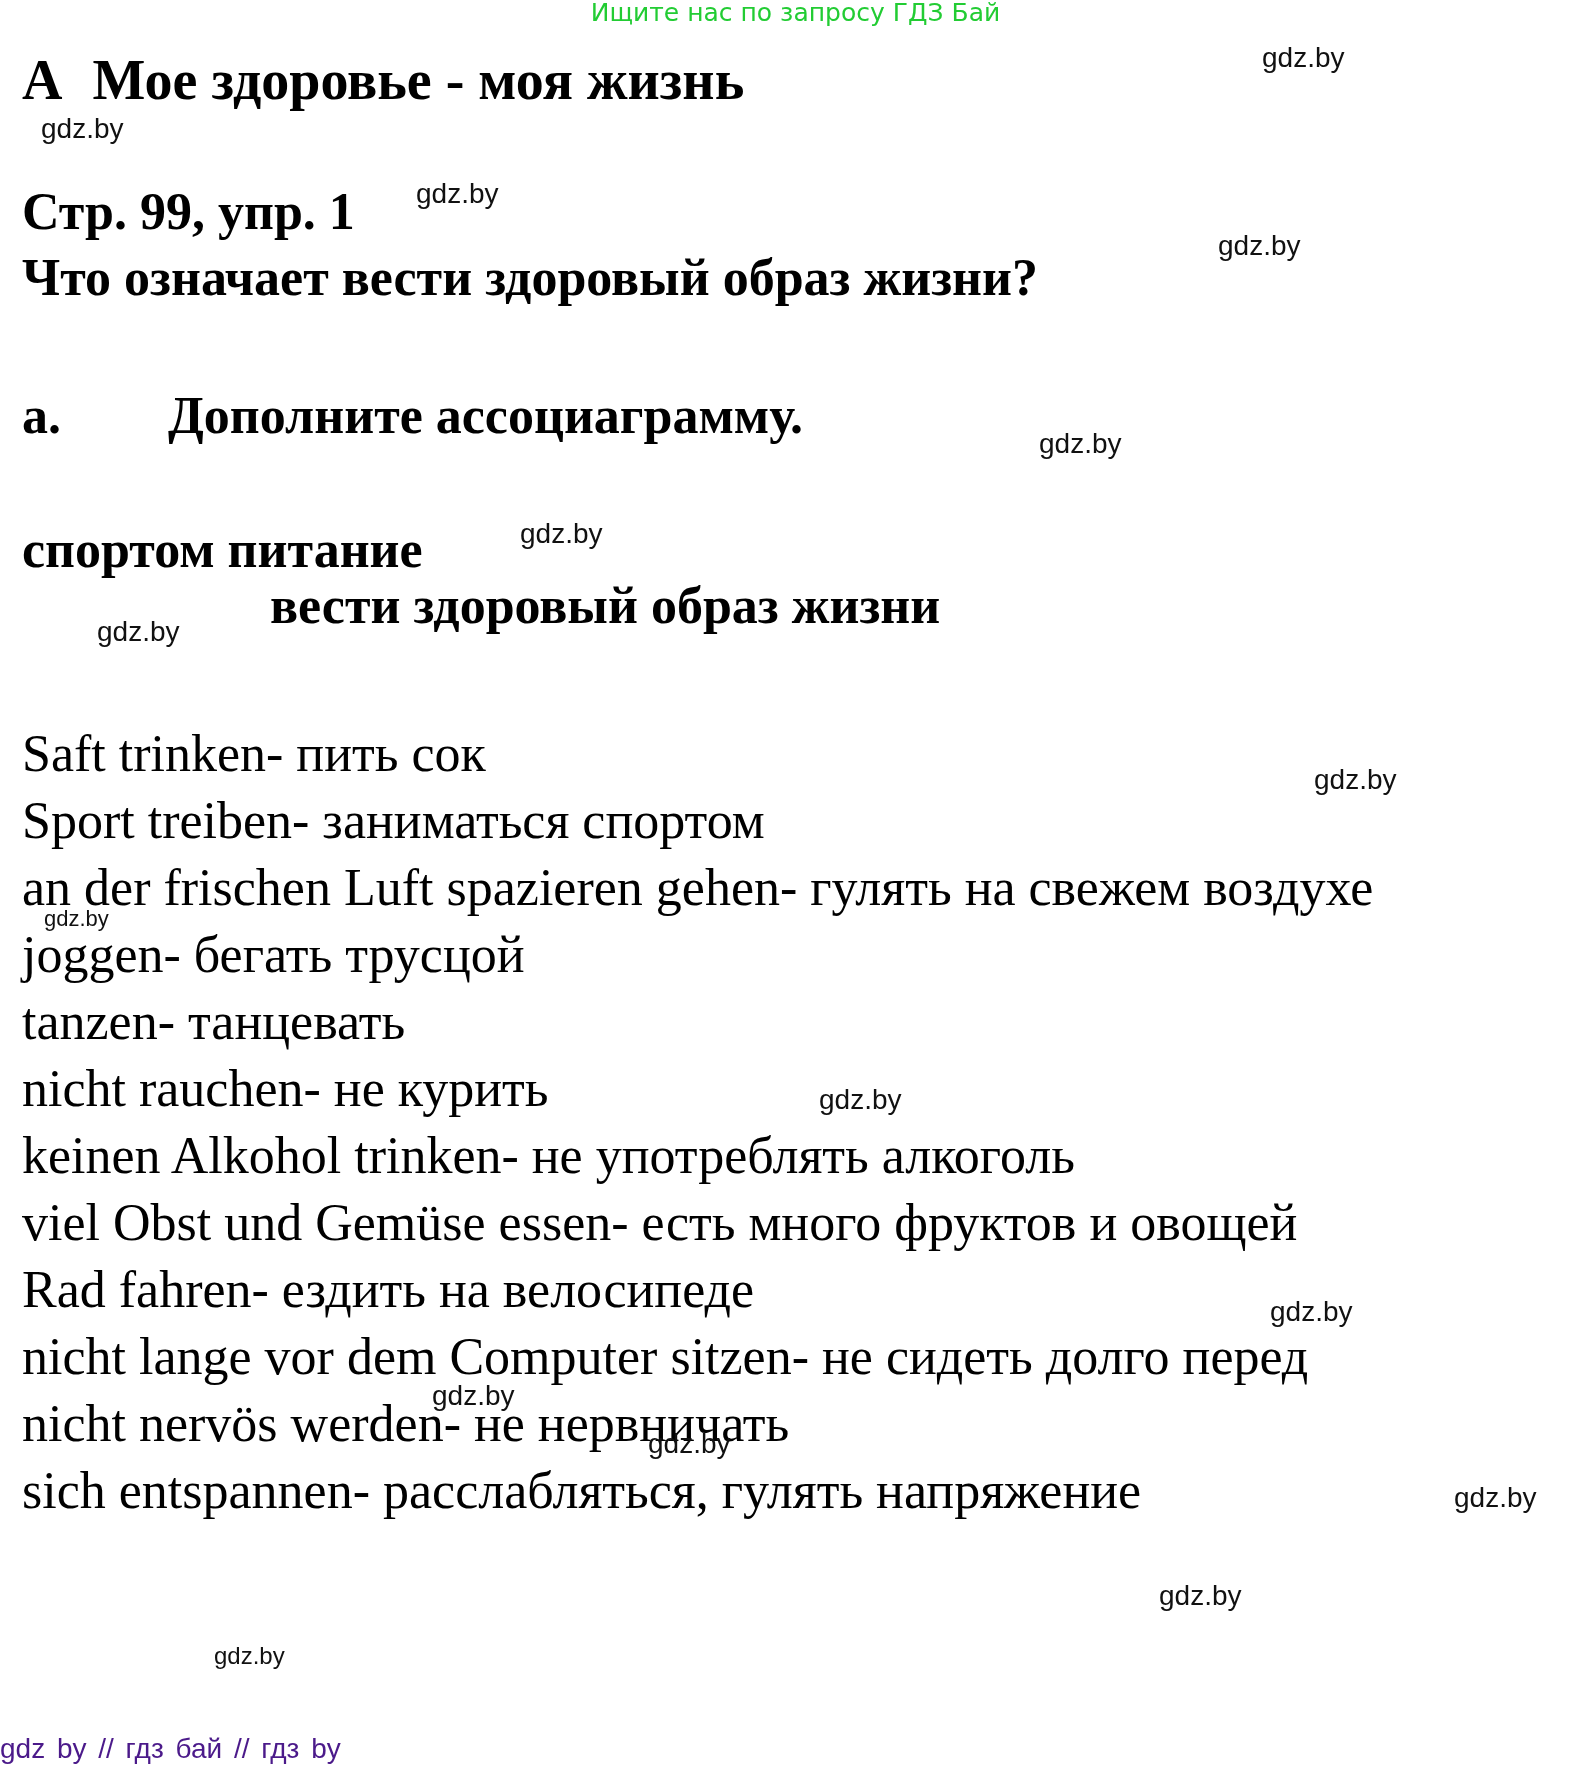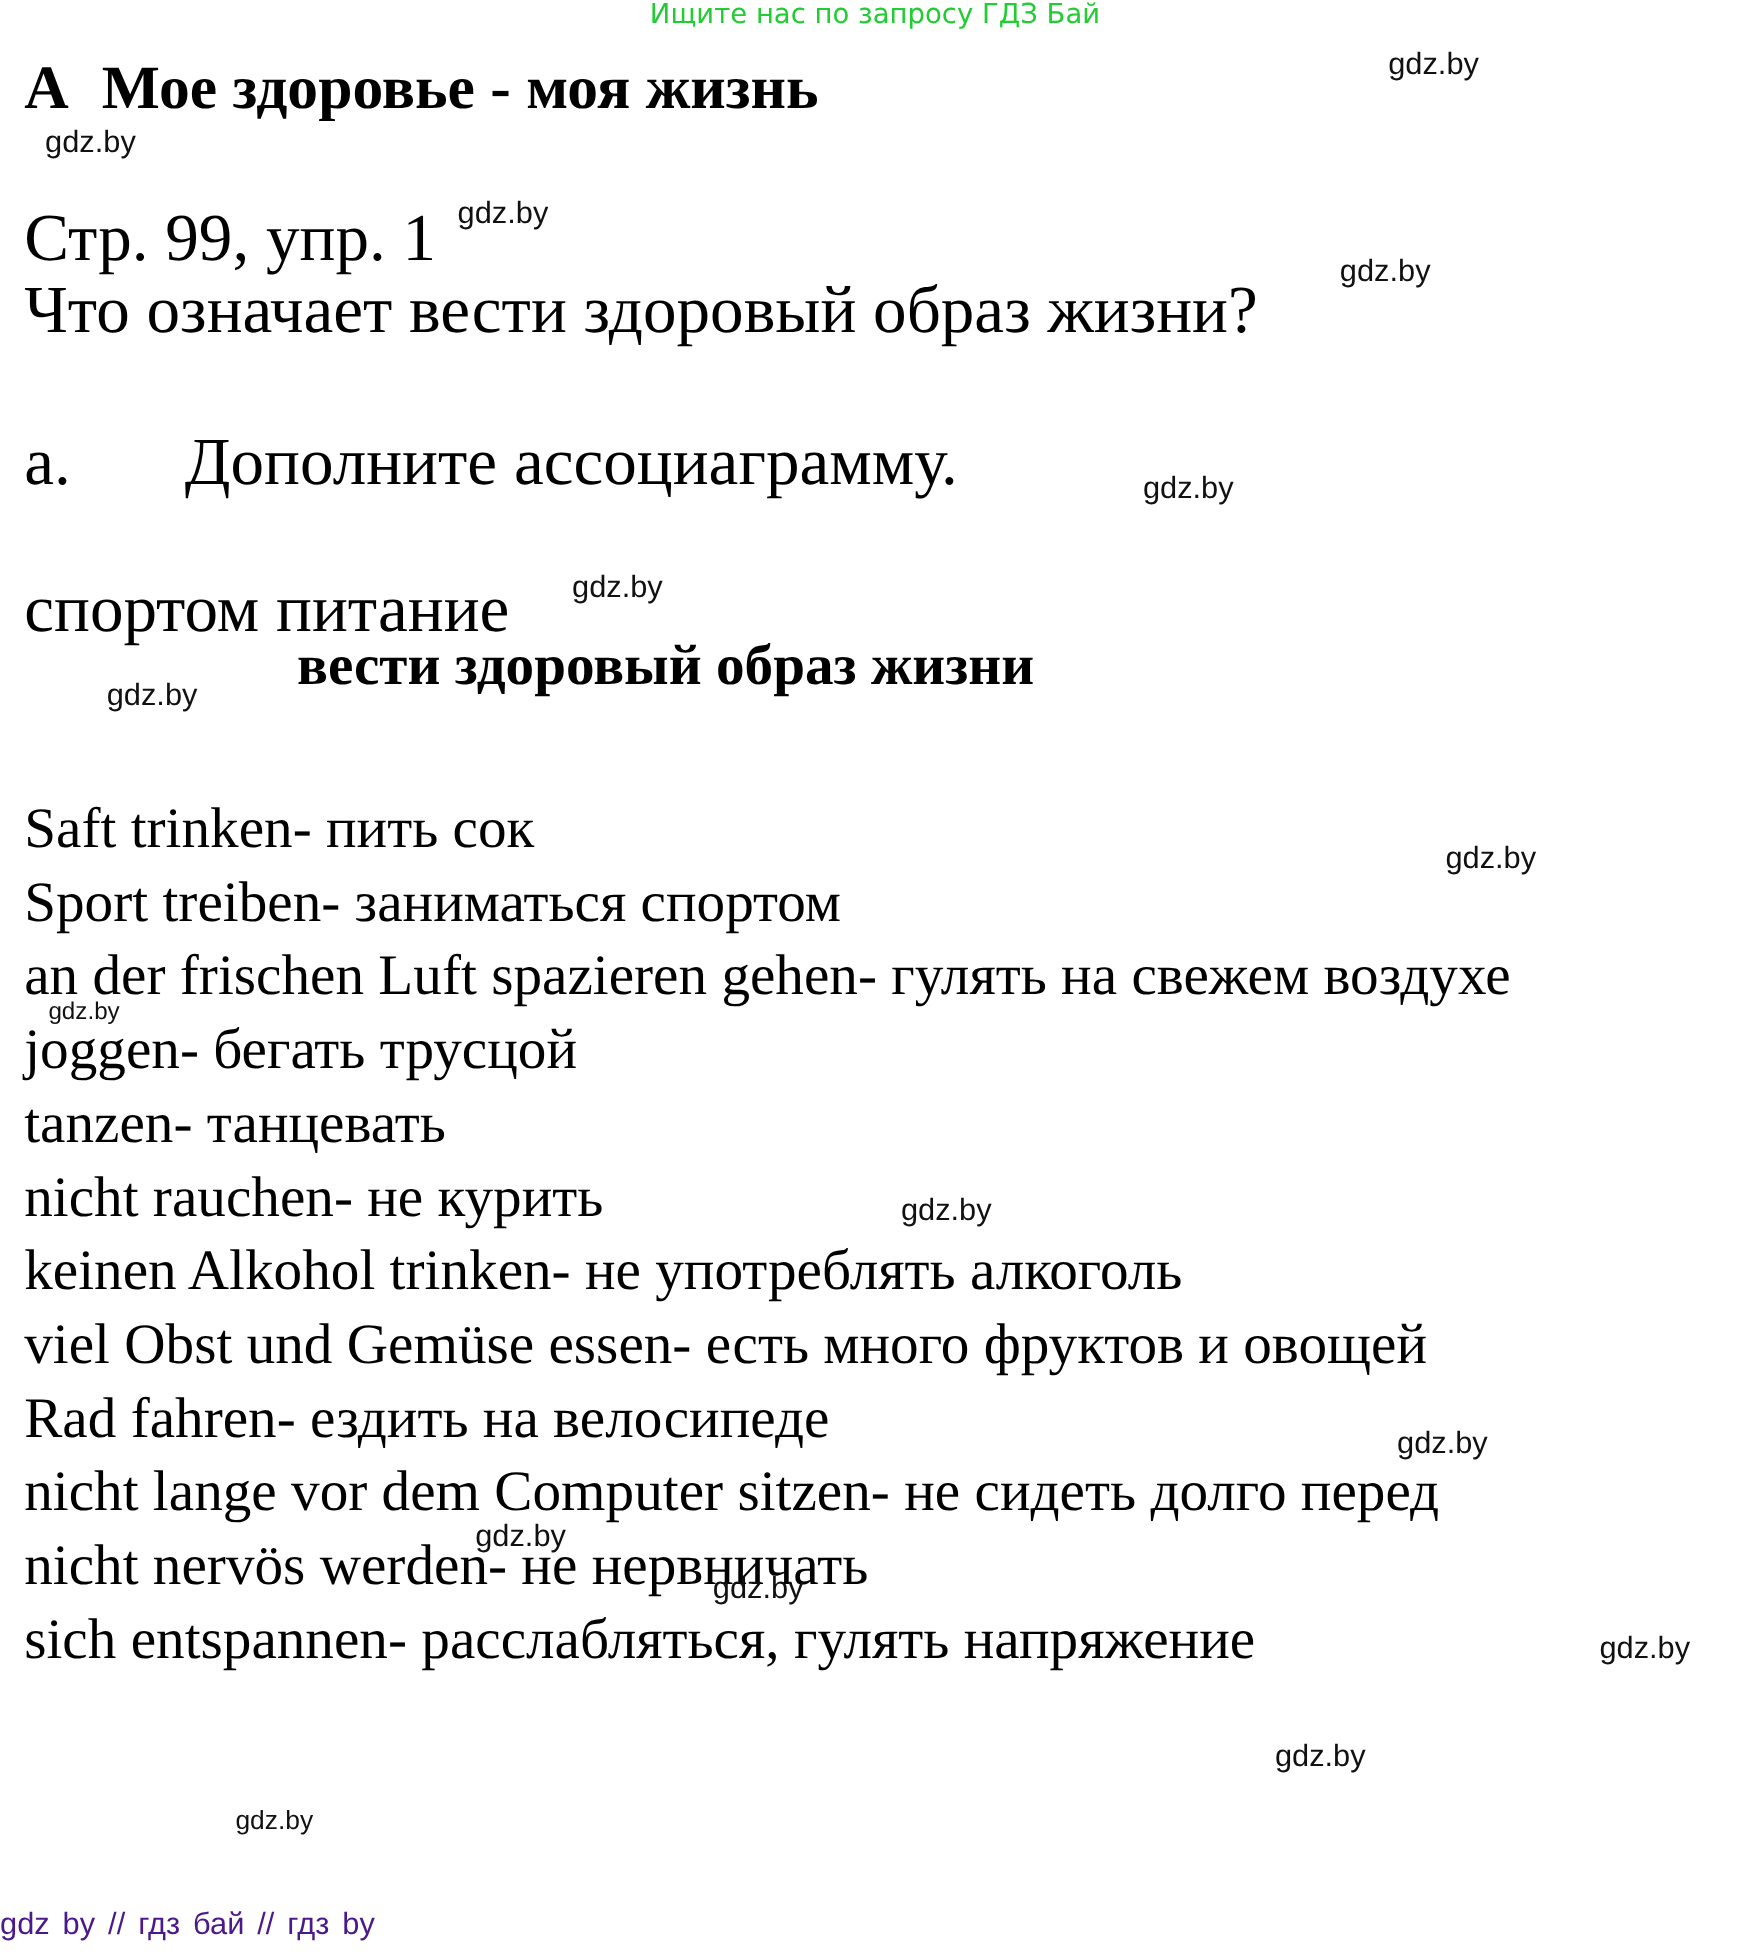--- a/index.html
+++ b/index.html
@@ -1,21 +1,21 @@
 <!DOCTYPE html>
 <html><head>
 <meta charset="utf-8">
 <style>
   html,body{margin:0;padding:0;background:#fff;}
   body{width:1591px;height:1780px;position:relative;overflow:hidden;font-family:"Liberation Serif",serif;color:#000;}
   .abs{position:absolute;white-space:nowrap;}
   .top{left:0;width:1591px;text-align:center;top:-2px;font-family:"DejaVu Sans","Liberation Sans",sans-serif;font-size:25px;color:#22cc33;}
   .title{left:22px;top:48px;font-size:56px;font-weight:bold;}
   .title .letter{margin-right:30px;}
-  .serif{font-size:61px;}
+  .serif{font-size:52px;font-weight:bold;}
   .wm{font-family:"Liberation Sans",sans-serif;font-size:28px;color:#111;text-align:center;}
   .foot{left:0;width:1591px;text-align:left;top:1733px;font-family:"Liberation Sans",sans-serif;font-size:28px;color:#4b1a8a;word-spacing:4px;}
   .list{left:22px;top:720px;font-size:52px;line-height:67px;}
   .list div{white-space:nowrap;}
   .center{left:270px;top:576px;font-size:52px;font-weight:bold;}
 </style>
 </head>
 <body>
 
 <div class="abs top">Ищите нас по запросу ГДЗ Бай</div>

